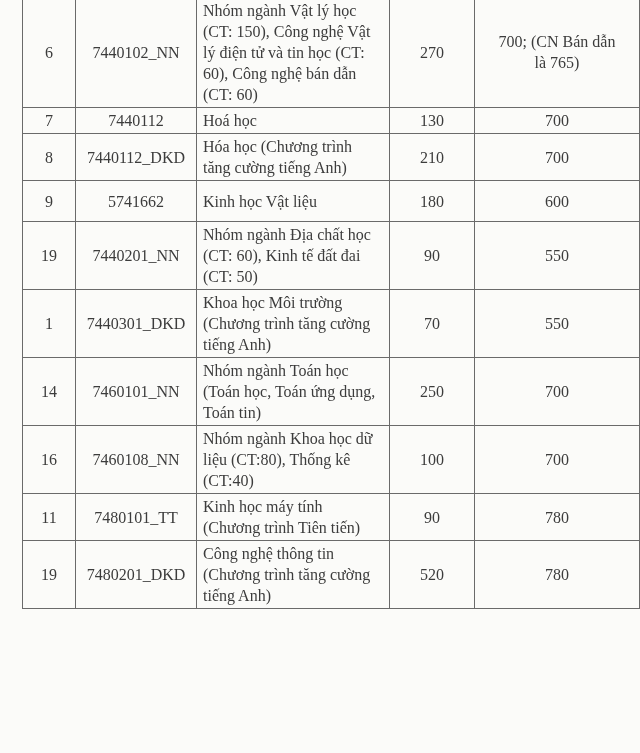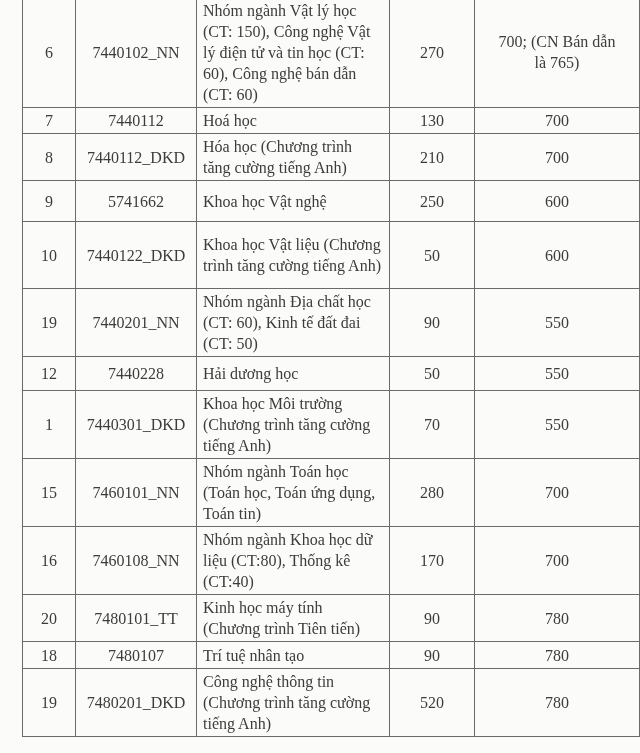--- a/index.html
+++ b/index.html
@@ -58,77 +58,56 @@
     <tr style="height:45px">
       <td class="stt">8</td>
       <td class="code">7440112_DKD</td>
       <td class="name">Hóa học (Chương trình tăng cường tiếng Anh)</td>
       <td class="quota">210</td>
       <td class="fee">700</td>
     </tr>
     <tr style="height:41px">
       <td class="stt">9</td>
       <td class="code">5741662</td>
-      <td class="name">Khoa học Vật nghệ</td>
-      <td class="quota">250</td>
-      <td class="fee">600</td>
-    </tr>
-    <tr style="height:67px">
-      <td class="stt">10</td>
-      <td class="code">7440122_DKD</td>
-      <td class="name">Khoa học Vật liệu (Chương trình tăng cường tiếng Anh)</td>
-      <td class="quota">50</td>
+      <td class="name">Kinh học Vật liệu</td>
+      <td class="quota">180</td>
       <td class="fee">600</td>
     </tr>
     <tr style="height:66px">
       <td class="stt">19</td>
       <td class="code">7440201_NN</td>
       <td class="name">Nhóm ngành Địa chất học (CT: 60), Kinh tế đất đai (CT: 50)</td>
       <td class="quota">90</td>
-      <td class="fee">550</td>
-    </tr>
-    <tr style="height:34px">
-      <td class="stt">12</td>
-      <td class="code">7440228</td>
-      <td class="name">Hải dương học</td>
-      <td class="quota">50</td>
       <td class="fee">550</td>
     </tr>
     <tr style="height:66px">
       <td class="stt">1</td>
       <td class="code">7440301_DKD</td>
       <td class="name">Khoa học Môi trường (Chương trình tăng cường tiếng Anh)</td>
       <td class="quota">70</td>
       <td class="fee">550</td>
     </tr>
     <tr style="height:68px">
-      <td class="stt">15</td>
+      <td class="stt">14</td>
       <td class="code">7460101_NN</td>
       <td class="name">Nhóm ngành Toán học (Toán học, Toán ứng dụng, Toán tin)</td>
-      <td class="quota">280</td>
+      <td class="quota">250</td>
       <td class="fee">700</td>
     </tr>
     <tr style="height:66px">
       <td class="stt">16</td>
       <td class="code">7460108_NN</td>
       <td class="name">Nhóm ngành Khoa học dữ liệu (CT:80), Thống kê (CT:40)</td>
-      <td class="quota">170</td>
+      <td class="quota">100</td>
       <td class="fee">700</td>
     </tr>
     <tr style="height:47px">
-      <td class="stt">20</td>
+      <td class="stt">11</td>
       <td class="code">7480101_TT</td>
       <td class="name">Kinh học máy tính (Chương trình Tiên tiến)</td>
-      <td class="quota">90</td>
-      <td class="fee">780</td>
-    </tr>
-    <tr style="height:27px">
-      <td class="stt">18</td>
-      <td class="code">7480107</td>
-      <td class="name">Trí tuệ nhân tạo</td>
       <td class="quota">90</td>
       <td class="fee">780</td>
     </tr>
     <tr style="height:62px">
       <td class="stt">19</td>
       <td class="code">7480201_DKD</td>
       <td class="name">Công nghệ thông tin (Chương trình tăng cường tiếng Anh)</td>
       <td class="quota">520</td>
       <td class="fee">780</td>
     </tr>

